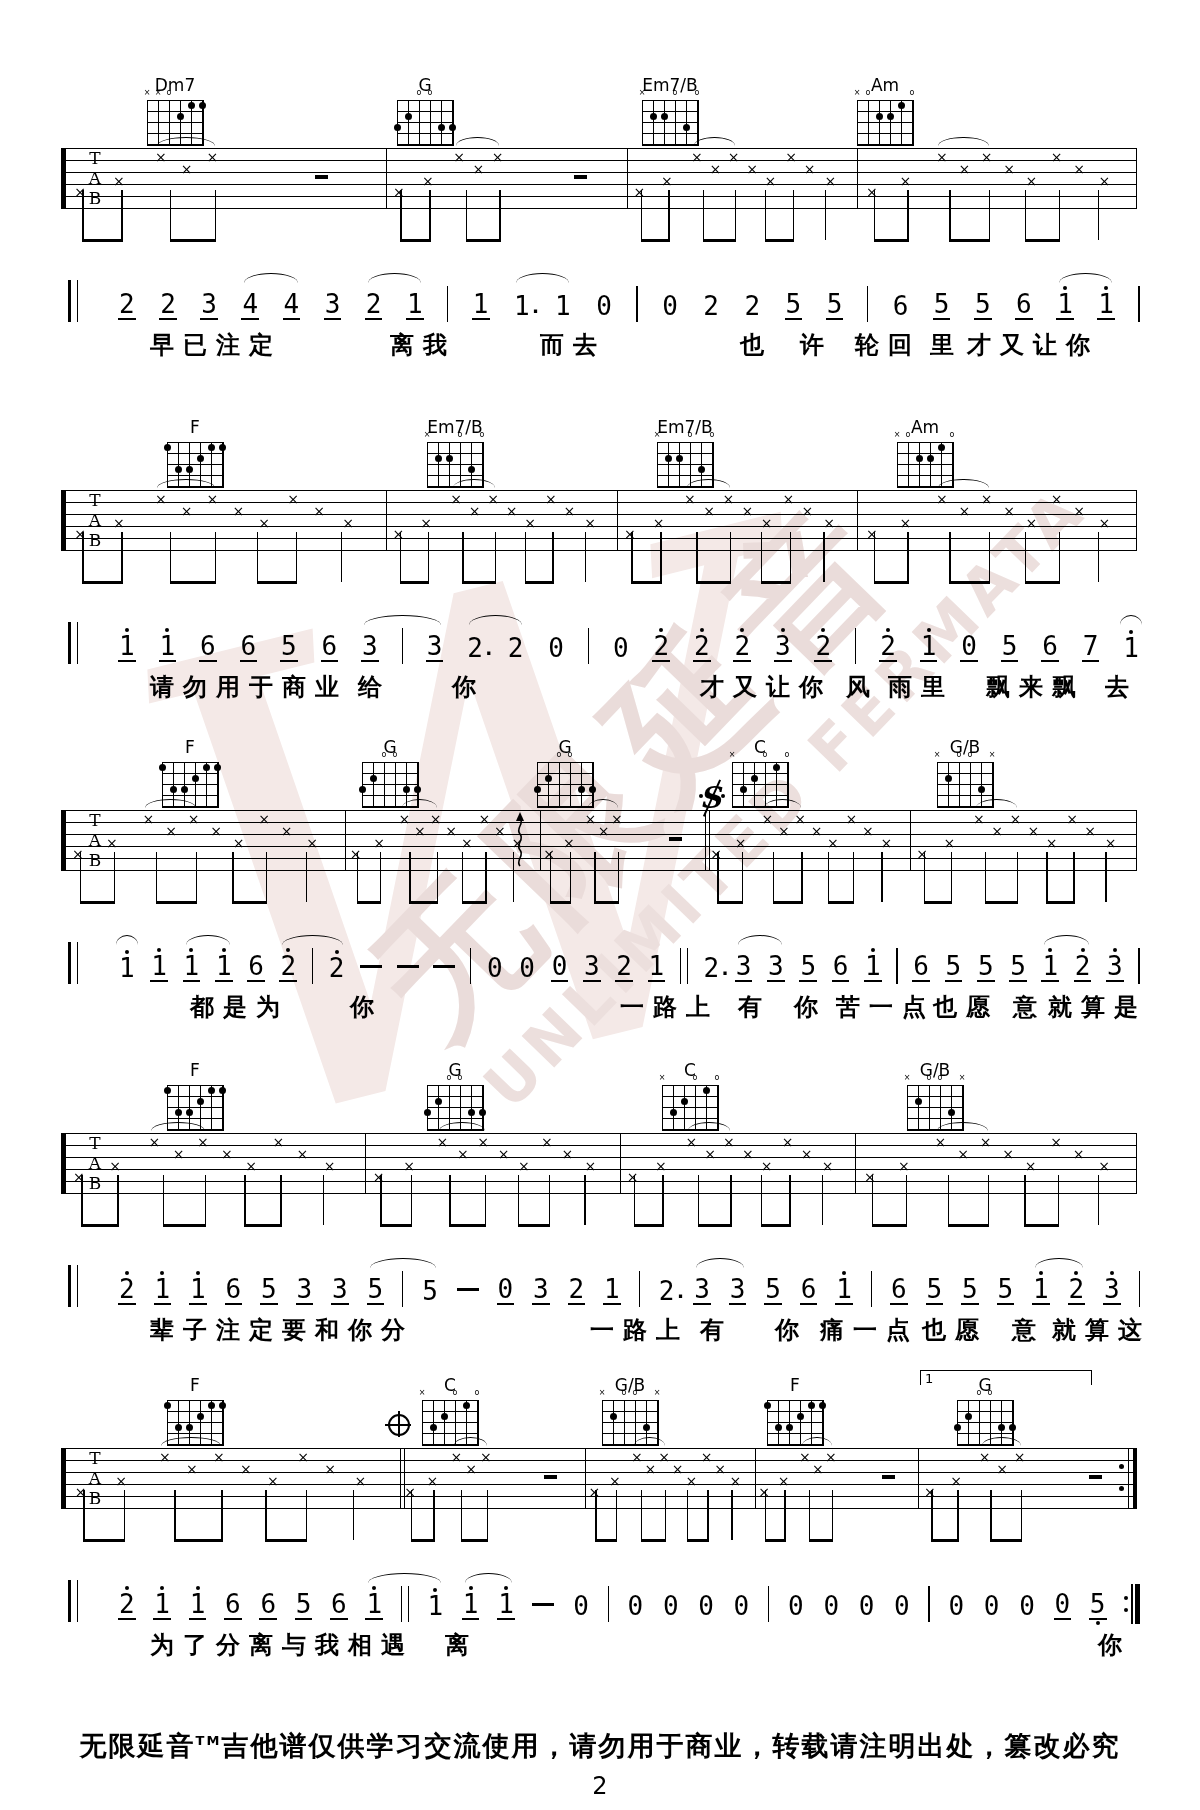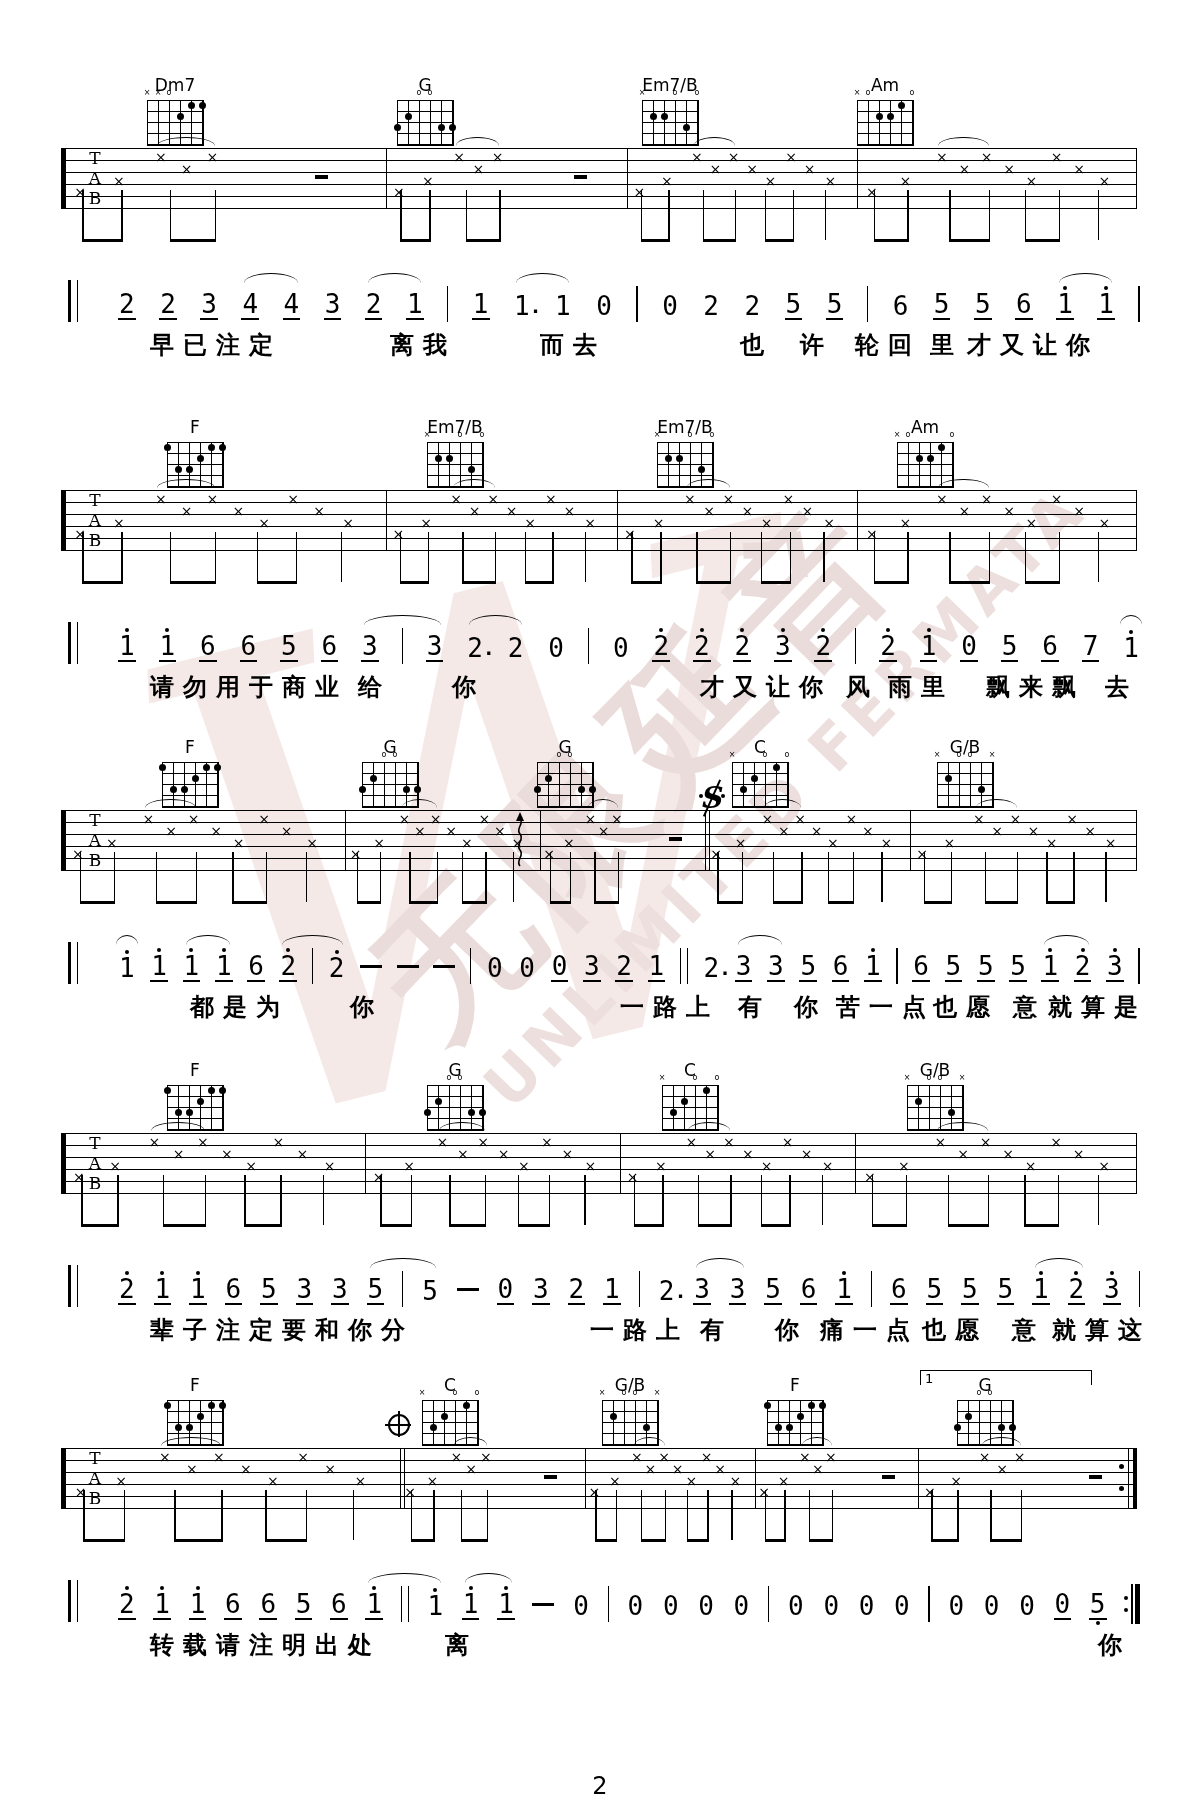--- a/index.html
+++ b/index.html
@@ -1543,20 +1543,23 @@
             <span class="dots">
               <i></i>
               <i></i>
             </span>
             <span class="b1"></span>
             <span class="b2"></span>
           </div>
           <div class="jarc" style="left: 250px; width: 73px;"></div>
           <div class="jarc" style="left: 347px; width: 47px;"></div>
         </div>
-        <div class="lyr" style="left: 150px; top: 255px;">转载请注明出处</div>
+        <div class="lyr" style="left: 150px; top: 255px;">为了分离与我相遇</div>
         <div class="lyr" style="left: 445px; top: 255px;">离</div>
         <div class="lyr" style="left: 1098px; top: 255px;">你</div>
       </div>
     </div>
 
+  <div class="footer">
+    <span>无限延音</span><sup>TM</sup><span>吉他谱仅供学习交流使用，请勿用于商业，转载请注明出处，篡改必究</span>
+  </div>
   <div class="pagenum">2</div>
 </div>
 
 </body></html>

